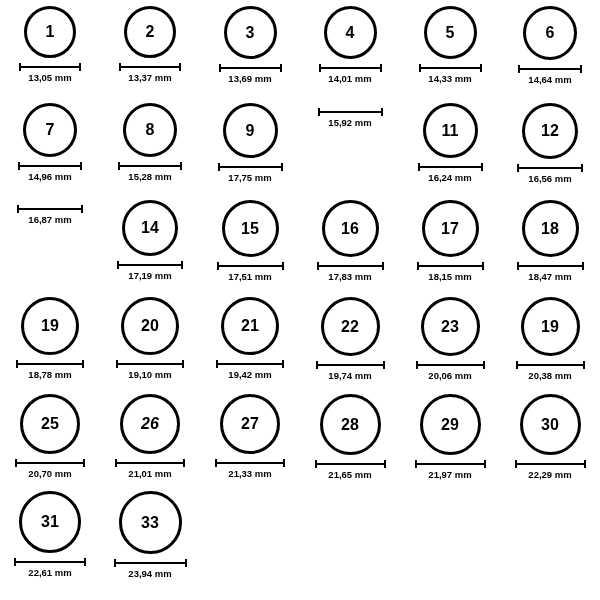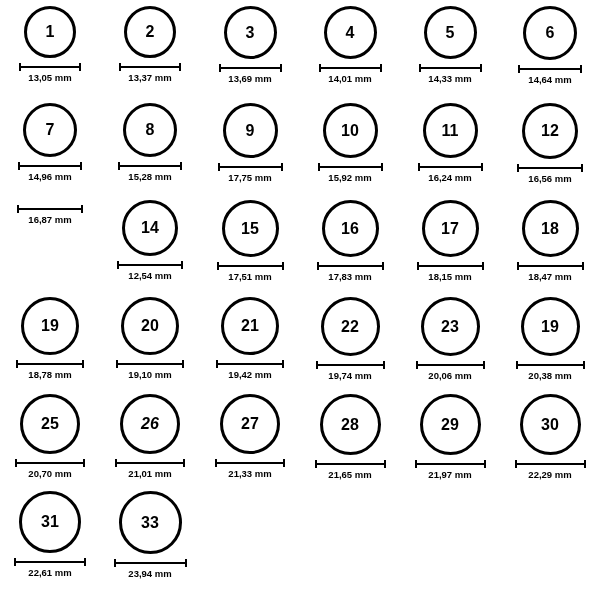--- a/index.html
+++ b/index.html
@@ -181,23 +181,20 @@
           <span class="ring-size">9</span>
         </div>
         <div class="measure" style="width: 65px;">
           <span class="bar"></span>
           <span class="tick left"></span>
           <span class="tick right"></span>
         </div>
         <div class="mm-label">17,75 mm</div>
       </div>
       <div class="cell">
-        <div class="ring" style="width: 55px; height: 55px;">
-          <span class="ring-size">10</span>
-        </div>
         <div class="measure" style="width: 65px;">
           <span class="bar"></span>
           <span class="tick left"></span>
           <span class="tick right"></span>
         </div>
         <div class="mm-label">15,92 mm</div>
       </div>
       <div class="cell">
         <div class="ring" style="width: 55px; height: 55px;">
           <span class="ring-size">11</span>
@@ -230,21 +227,21 @@
       </div>
       <div class="cell">
         <div class="ring" style="width: 56px; height: 56px;">
           <span class="ring-size">14</span>
         </div>
         <div class="measure" style="width: 66px;">
           <span class="bar"></span>
           <span class="tick left"></span>
           <span class="tick right"></span>
         </div>
-        <div class="mm-label">12,54 mm</div>
+        <div class="mm-label">17,19 mm</div>
       </div>
       <div class="cell">
         <div class="ring" style="width: 57px; height: 57px;">
           <span class="ring-size">15</span>
         </div>
         <div class="measure" style="width: 67px;">
           <span class="bar"></span>
           <span class="tick left"></span>
           <span class="tick right"></span>
         </div>

